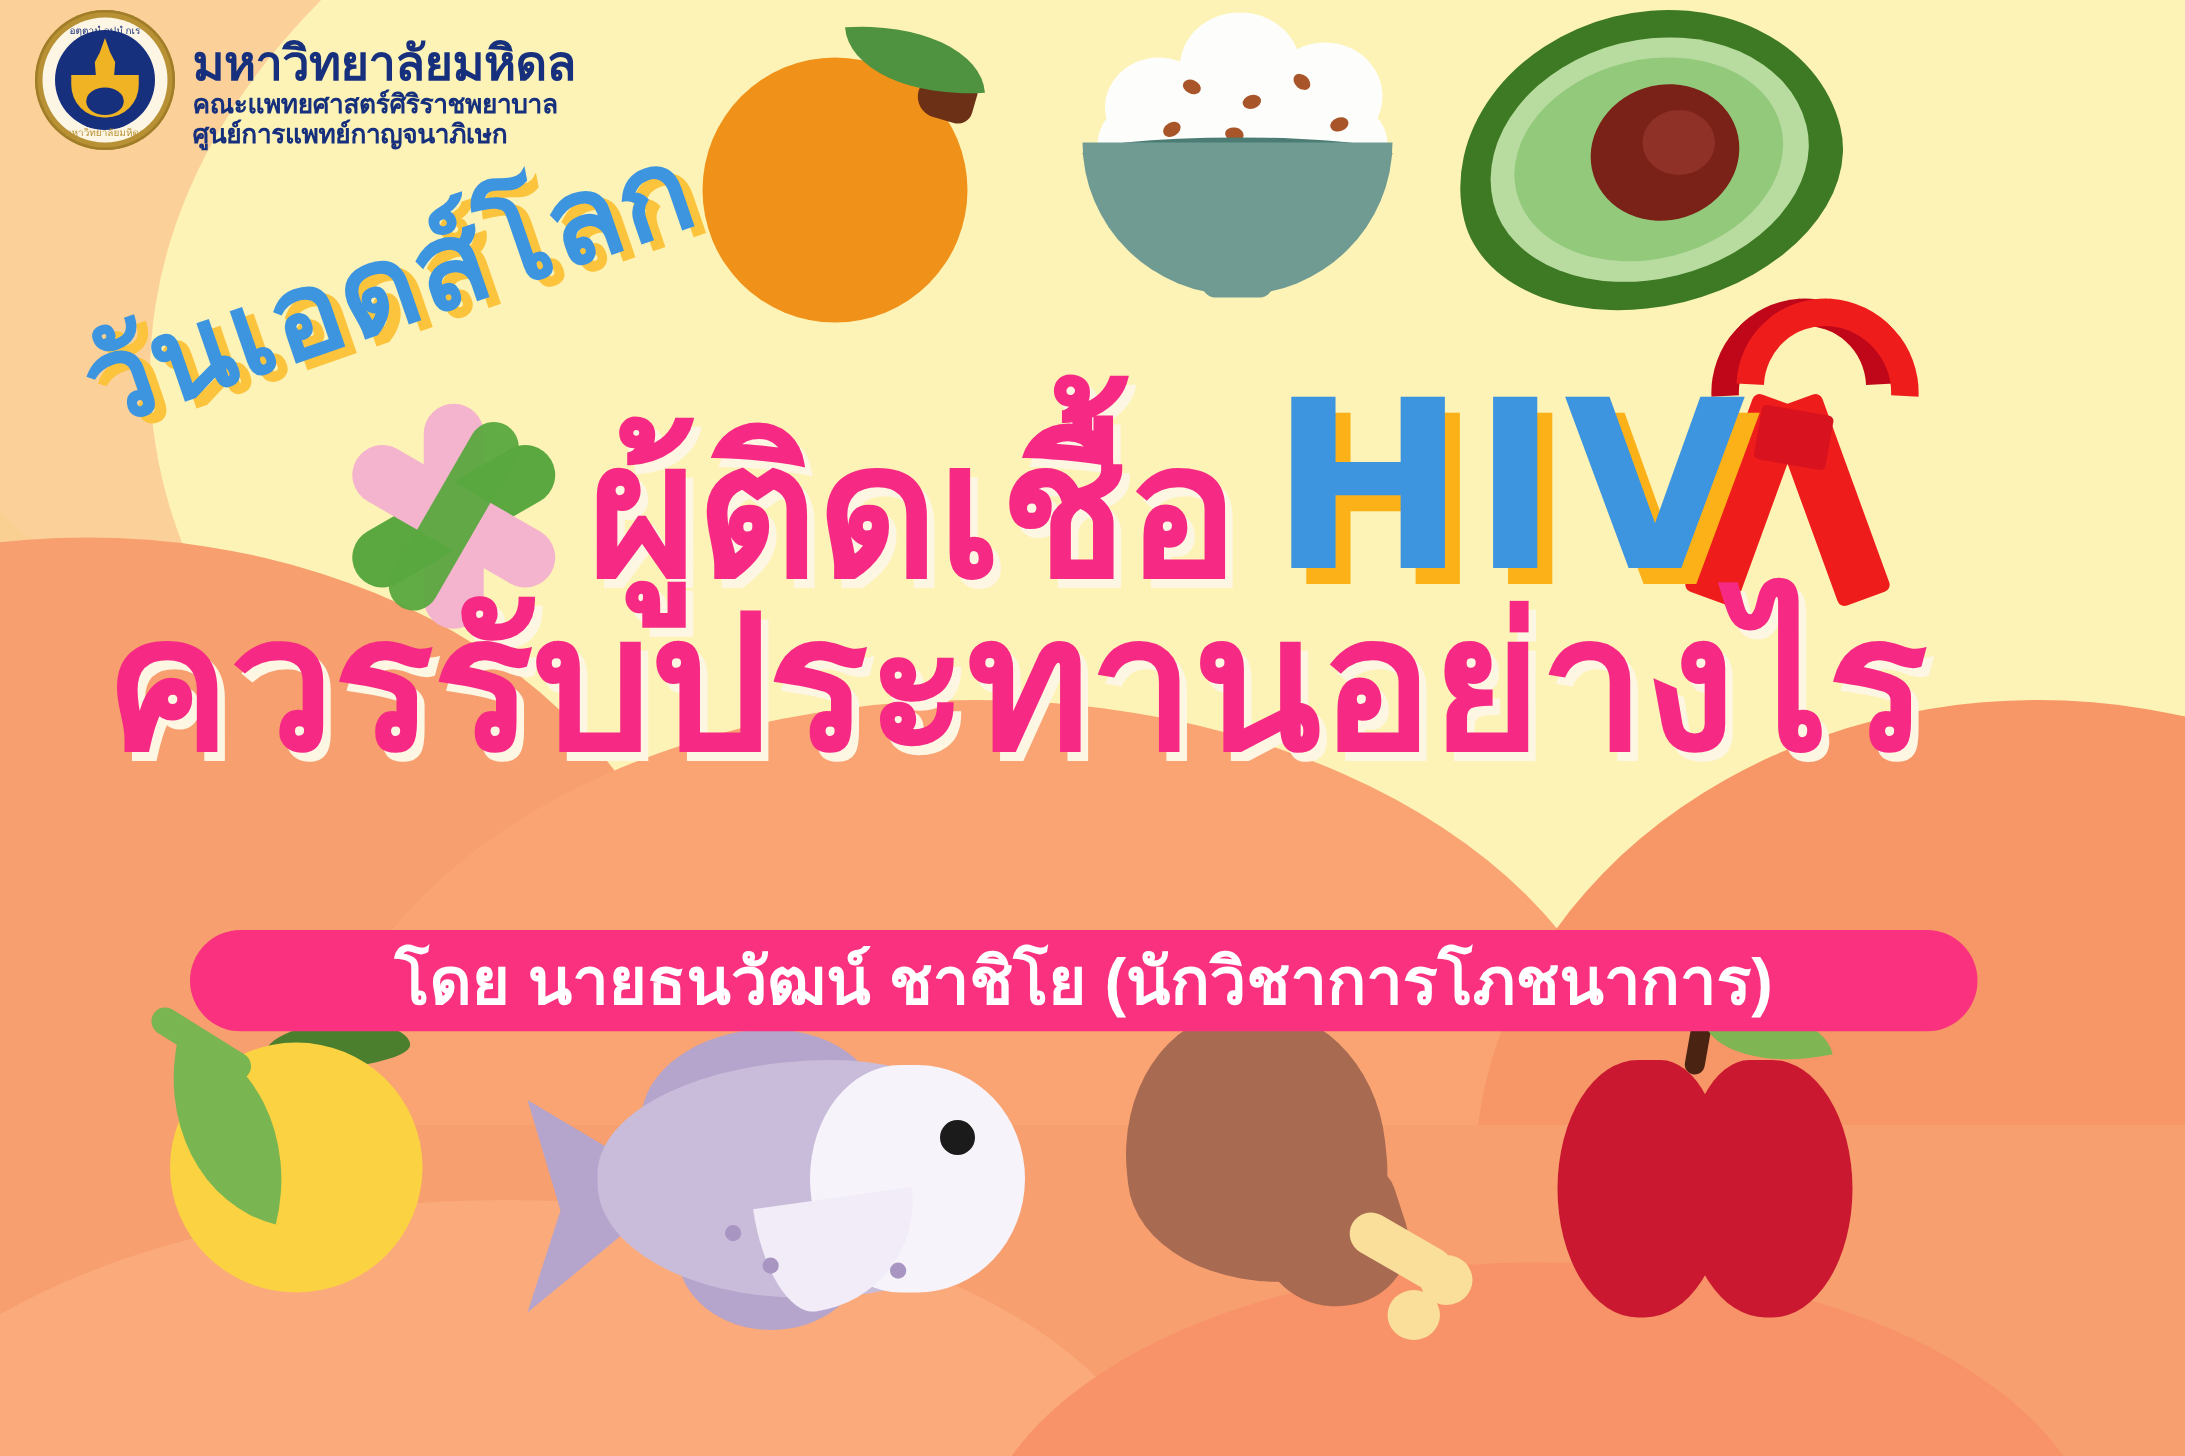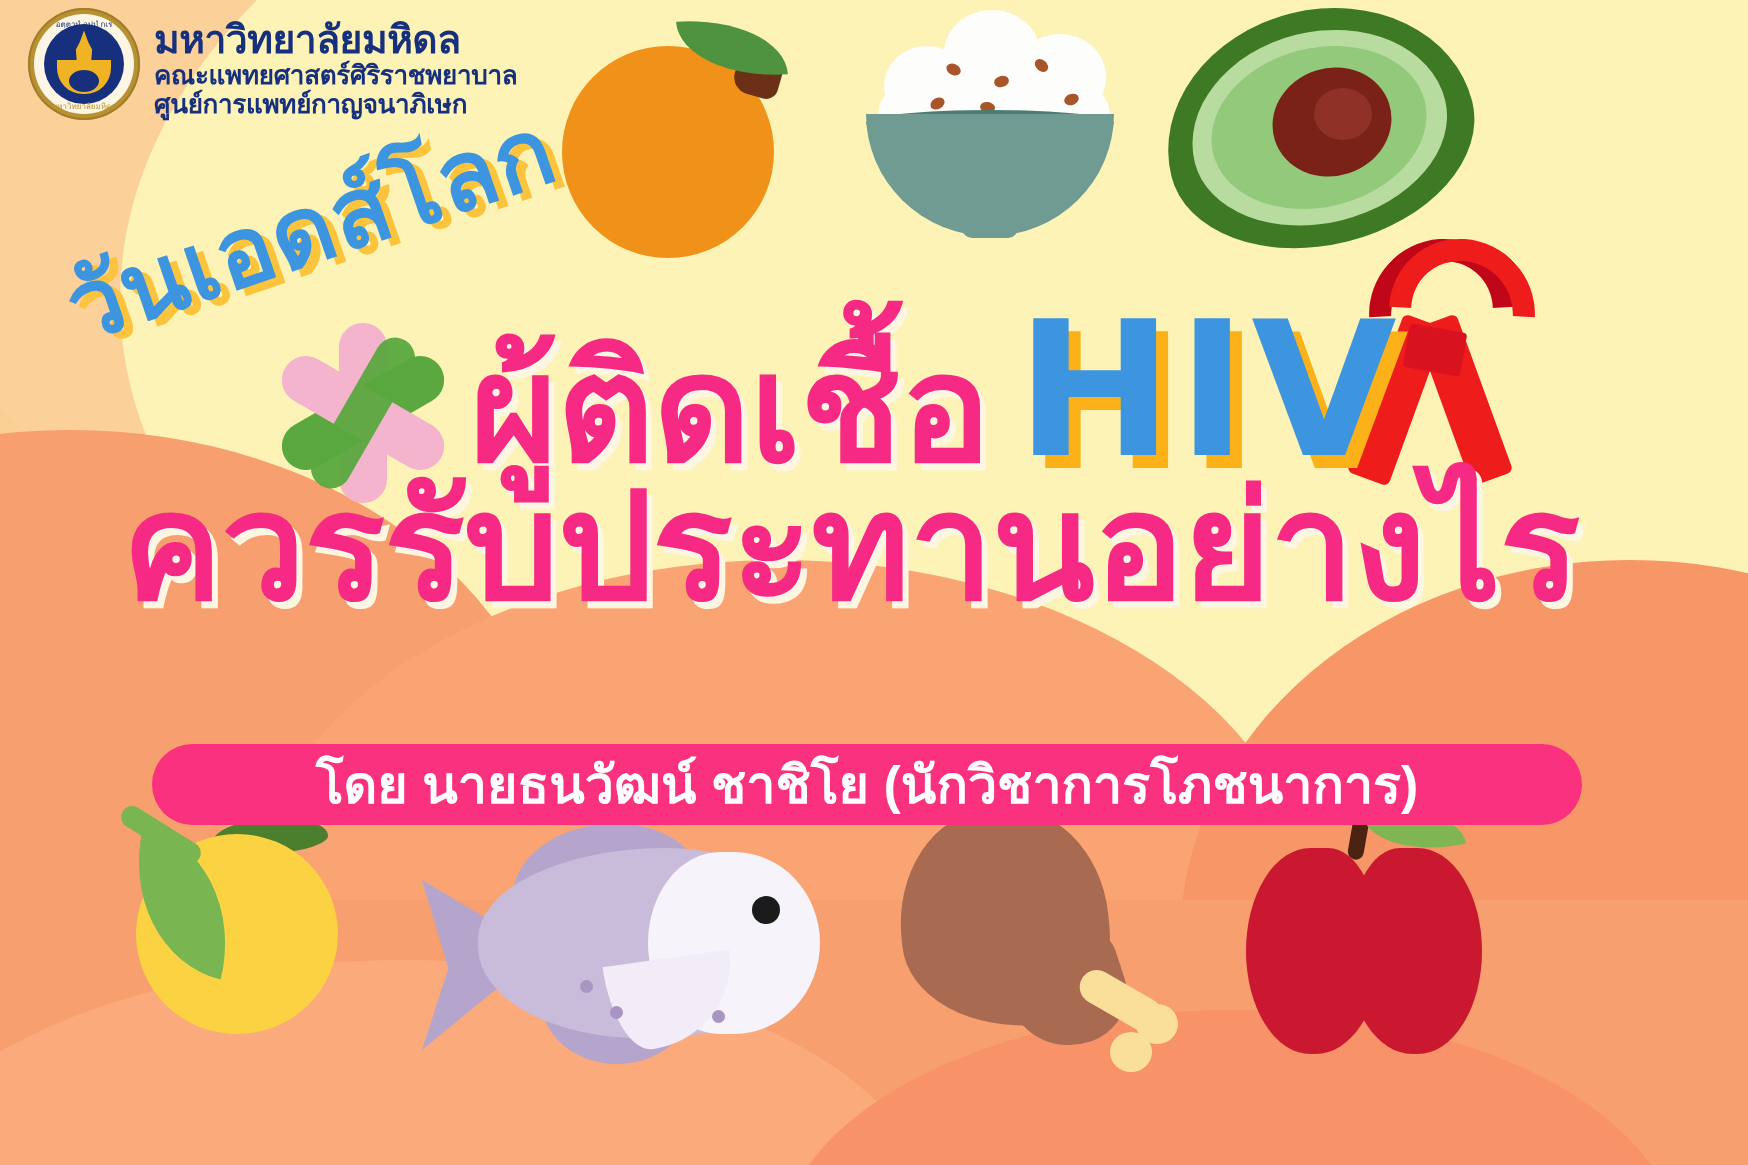--- a/index.html
+++ b/index.html
@@ -109,21 +109,21 @@
   #seal .st{position:absolute;color:#cfa43a;font-size:8px;white-space:nowrap;}
   #seal .st-top{left:50%;top:10px;transform:translateX(-50%);color:#17307d;}
   #seal .st-bot{left:50%;bottom:7px;transform:translateX(-50%);color:#b89134;}
 
   #logo-text{padding-top:4px;}
   #logo-text .l1{
     font-size:39px;font-weight:bold;color:#17307d;line-height:1.04;
     letter-spacing:-0.5px;
   }
   #logo-text .l2,#logo-text .l3{
-    font-size:26px;color:#17307d;line-height:1.14;font-weight:600;
+    font-size:21px;color:#17307d;line-height:1.14;font-weight:600;
     letter-spacing:-0.3px;
   }
 
   
   .food{position:absolute;z-index:10;}
 
   
   #orange-fruit{left:562px;top:18px;width:222px;height:240px;}
   #orange-fruit .body{
     position:absolute;left:0;bottom:0;width:212px;height:212px;
@@ -341,21 +341,21 @@
     font-size:96px;font-weight:bold;
     color:#3d95e0;
     text-shadow:7px 8px 0 #fcc33c;
     white-space:nowrap;
     letter-spacing:1px;
   }
 
   #headline{position:absolute;left:0;top:296px;width:1548px;z-index:32;}
   .hl-row{display:flex;align-items:flex-end;white-space:nowrap;}
   .hl-row1{padding-left:470px;}
-  .hl-row2{padding-left:84px;margin-top:-24px;margin-left:38px;}
+  .hl-row2{padding-left:84px;margin-top:-24px;}
 
   .pink-word{
     font-size:150px;font-weight:bold;
     color:#f62a85;
     text-shadow:6px 7px 0 #fdf6e3;
     line-height:1.08;
     letter-spacing:-1px;
   }
   .hiv-word{
     font-size:188px;font-weight:bold;

